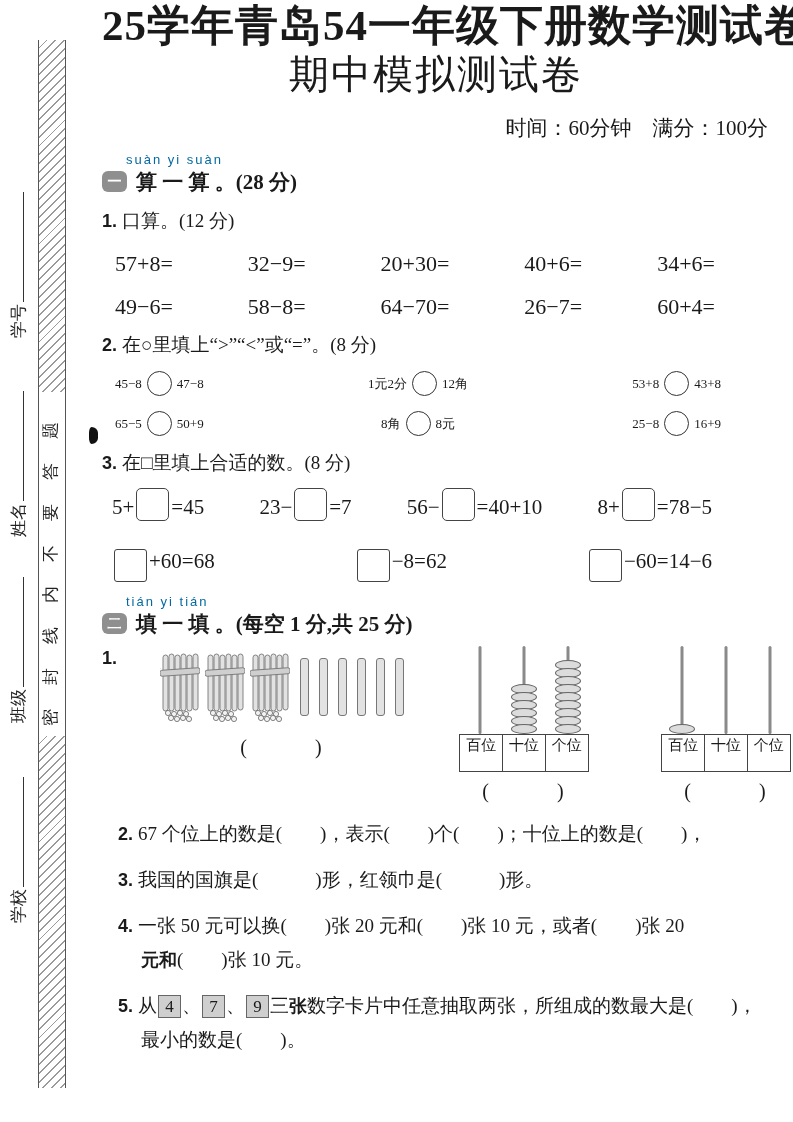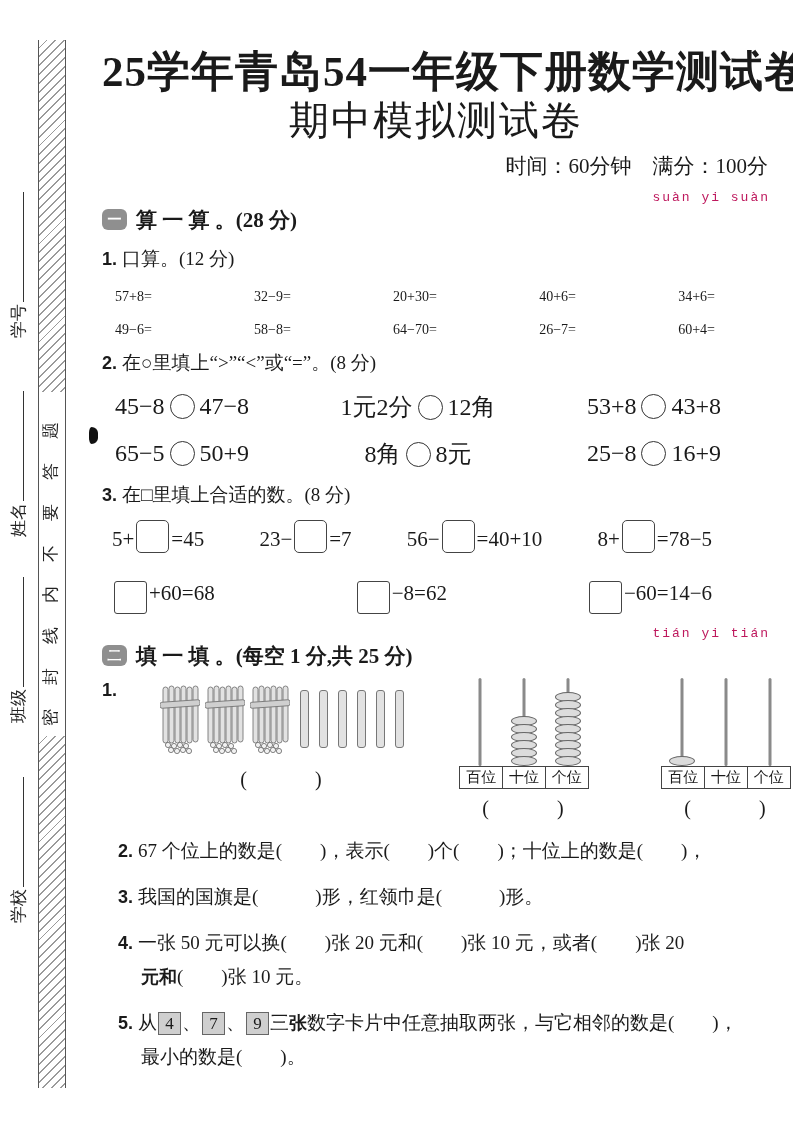--- a/index.html
+++ b/index.html
@@ -18,38 +18,38 @@
              transform:rotate(-90deg);text-align:center;font-size:17px;letter-spacing:24px;
              color:#222;white-space:nowrap;}
   .seal-field{position:absolute;left:-66px;width:170px;height:24px;transform:rotate(-90deg);
               font-size:17px;color:#222;white-space:nowrap;text-align:center;}
   .seal-field .blank{display:inline-block;width:110px;height:14px;border-bottom:1.5px solid #333;
                      vertical-align:baseline;margin-left:2px;}
   .f1{top:253px;} .f2{top:452px;} .f3{top:638px;} .f4{top:838px;}
 
   
   .content{position:absolute;left:102px;top:0;width:668px;}
-  .title1{margin-top:46px;text-align:center;font-size:43px;font-weight:bold;line-height:1.2;
+  .title1{text-align:center;font-size:43px;font-weight:bold;line-height:1.2;
           letter-spacing:1px;white-space:nowrap;}
   .title2{text-align:center;font-size:40px;font-weight:normal;line-height:1.15;letter-spacing:2px;}
-  .meta{text-align:right;font-size:21px;margin-top:8px;padding-right:2px;}
-
-  .pinyin{font-size:13px;margin:10px 0 0 24px;color:#be185d;
-          font-family:Liberation Mono, monospace;letter-spacing:2px;text-align:right;}
+  .meta{text-align:right;font-size:21px;margin-top:16px;padding-right:2px;}
+
+  .pinyin{font-size:13px;margin:10px 0 0 24px;color:#0369a1;
+          font-family:Liberation Sans, sans-serif;letter-spacing:2px;}
   .sec-title{display:flex;align-items:center;gap:9px;font-size:21px;font-weight:bold;margin-top:1px;}
   .badge{display:inline-flex;width:25px;height:21px;background:#8f8f8f;border-radius:6px;
          color:#fff;align-items:center;justify-content:center;font-size:14px;flex:none;}
 
   .q-head{margin-top:12px;font-size:19px;}
   .qnum{font-family:"Liberation Sans",sans-serif;font-weight:bold;font-size:18px;margin-right:5px;}
 
   .eq-row{display:flex;justify-content:space-between;width:600px;margin:17px 0 0 13px;
-          font-size:14px;white-space:nowrap;}
+          font-size:22px;white-space:nowrap;}
   .cmp-row{display:flex;justify-content:space-between;width:606px;margin:15px 0 0 13px;
-           font-size:24px;white-space:nowrap;align-items:center;gap:48px;}
+           font-size:13px;white-space:nowrap;align-items:center;gap:48px;}
   .circle{display:inline-block;width:23px;height:23px;border:1.6px solid #333;border-radius:50%;
           vertical-align:middle;margin:0 5px;position:relative;top:-2px;}
   .box-row{display:flex;justify-content:space-between;width:600px;margin:14px 0 0 10px;
            font-size:21px;white-space:nowrap;align-items:center;height:40px;}
   .sq{display:inline-block;width:31px;height:31px;border:1.6px solid #444;border-radius:5px;
       vertical-align:middle;position:relative;top:-5px;margin:0 2px;}
   .box-row2 .sq{top:2px;border-radius:3px;}
 
   
   .fig-row{display:flex;margin-top:8px;align-items:flex-start;}
@@ -63,21 +63,21 @@
   .abacus2{margin-left:70px;}
   .aba-cols{display:flex;}
   .aba-col{position:relative;width:44px;height:88px;}
   .rod{position:absolute;left:50%;transform:translateX(-50%);bottom:0;width:3px;height:100%;
        background:#8a8a8a;border-radius:2px;}
   .beads{position:absolute;bottom:0;left:50%;transform:translateX(-50%);
          display:flex;flex-direction:column;}
   .bead{width:26px;height:10px;background:#dcdcdc;border:1px solid #666;border-radius:50%;
         margin-top:-2px;box-sizing:border-box;}
   .aba-labels{display:flex;}
-  .aba-labels div{width:44px;height:23px;border:1.2px solid #444;box-sizing:border-box;
+  .aba-labels div{width:44px;height:38px;border:1.2px solid #444;box-sizing:border-box;
                   text-align:center;font-size:15px;line-height:21px;margin-left:-1.2px;}
   .aba-labels div:first-child{margin-left:0;}
 
   .fill-q{margin-top:12px;font-size:19px;line-height:34px;margin-left:16px;}
   .fill-q .cont{padding-left:23px;}
   .bold-part{font-weight:bold;font-family:"Liberation Sans",sans-serif;font-size:18px;}
   .card{display:inline-block;min-width:15px;padding:0 3px;background:#cfcfcf;border:1px solid #666;
         text-align:center;font-size:17px;line-height:21px;margin:0 1px;}
 
   .ink-blot{position:absolute;left:89px;top:427px;width:9px;height:17px;background:#111;
@@ -320,19 +320,19 @@
       <div><span class="qnum">3.</span><span>我国的国旗是(　　　)形，红领巾是(　　　)形。</span></div>
     </div>
 
     <div class="fill-q">
       <div><span class="qnum">4.</span><span>一张 50 元可以换(　　)张 20 元和(　　)张 10 元，或者(　　)张 20</span></div>
       <div class="cont"><span class="bold-part">元和</span><span>(　　)张 10 元。</span></div>
     </div>
 
     <div class="fill-q">
       <div>
-        <span class="qnum">5.</span><span>从</span><span class="card">4</span><span>、</span><span class="card">7</span><span>、</span><span class="card">9</span><span>三</span><span class="bold-part">张</span><span>数字卡片中任意抽取两张，与它相邻的数是(　　)，</span>
+        <span class="qnum">5.</span><span>从</span><span class="card">4</span><span>、</span><span class="card">7</span><span>、</span><span class="card">9</span><span>三</span><span class="bold-part">张</span><span>数字卡片中任意抽取两张，所组成的数最大是(　　)，</span>
       </div>
       <div class="cont">最小的数是(　　)。</div>
     </div>
 
   </div>
 </div>
 
 </body></html>

